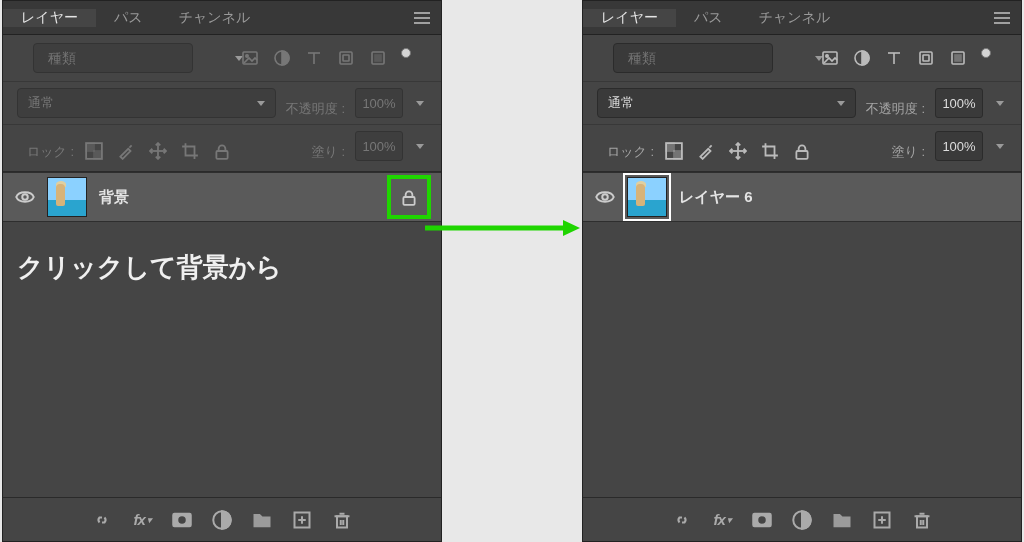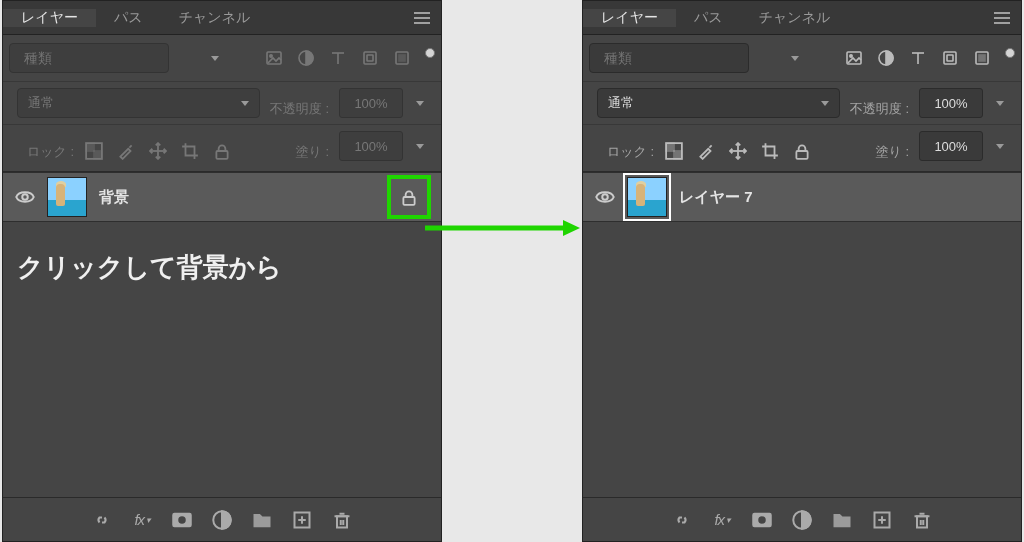--- a/index.html
+++ b/index.html
@@ -54,21 +54,21 @@
     justify-content: center;
     color: #bbb;
     cursor: pointer;
   }
   .hamburger svg { width: 18px; height: 14px; }
 
   
   .row {
     display: flex;
     align-items: center;
-    padding: 8px 6px;
+    padding: 8px 30px;
     gap: 10px;
   }
   .search-wrap {
     width: 160px;
     height: 30px;
     background: #3a3a3a;
     border: 1px solid #2b2b2b;
     border-radius: 4px;
     display: flex;
     align-items: center;
@@ -126,21 +126,21 @@
     display: flex;
     align-items: center;
     padding: 0 10px;
     color: #ddd;
     gap: 8px;
     cursor: pointer;
   }
   .select.wide { flex: 1; }
   .stat-label { font-size: 13px; color: #a5a5a5; }
   .valbox {
-    width: 64px; height: 30px;
+    width: 48px; height: 30px;
     background: #3a3a3a;
     border: 1px solid #2b2b2b;
     border-radius: 3px;
     display: flex; align-items: center; justify-content: center;
     color: #ddd;
     font-size: 13px;
   }
   .panel-left .stat-label,
   .panel-left .valbox,
   .panel-left .select,
@@ -236,21 +236,21 @@
     border-top: 1px solid #2a2a2a;
     display: flex;
     align-items: center;
     justify-content: center;
     gap: 18px;
     font-size: 15px;
     color: #aaa;
   }
   .footer .iconbtn { width: 22px; height: 22px; color:#aaa; }
   .footer .iconbtn svg{ width:20px; height:20px; }
-  .fx-label { font-style: italic; font-weight: 400; letter-spacing: -1px; display:flex; gap:2px;}
+  .fx-label { font-style: italic; font-weight: 700; letter-spacing: -1px; display:flex; gap:2px;}
 
   
   .arrow {
     position: absolute;
     top: 218px;
     left: 425px;
     width: 155px;
     height: 20px;
     pointer-events: none;
   }
@@ -611,21 +611,21 @@
   <div class="layers-area">
     <div class="layer-item">
       <div class="eye">
           <svg viewBox="0 0 16 16">
             <use href="#i-eye"></use>
           </svg>
         </div>
       <div style="position:relative">
         <div class="thumb"></div>
       </div>
-      <span class="layer-name">レイヤー 7</span>
+      <span class="layer-name">レイヤー 6</span>
     </div>
   </div>
 
   <div class="footer">
     <div class="iconbtn">
         <svg viewBox="0 0 16 16">
           <use href="#i-link"></use>
         </svg>
       </div>
     <div class="iconbtn fx-label">

